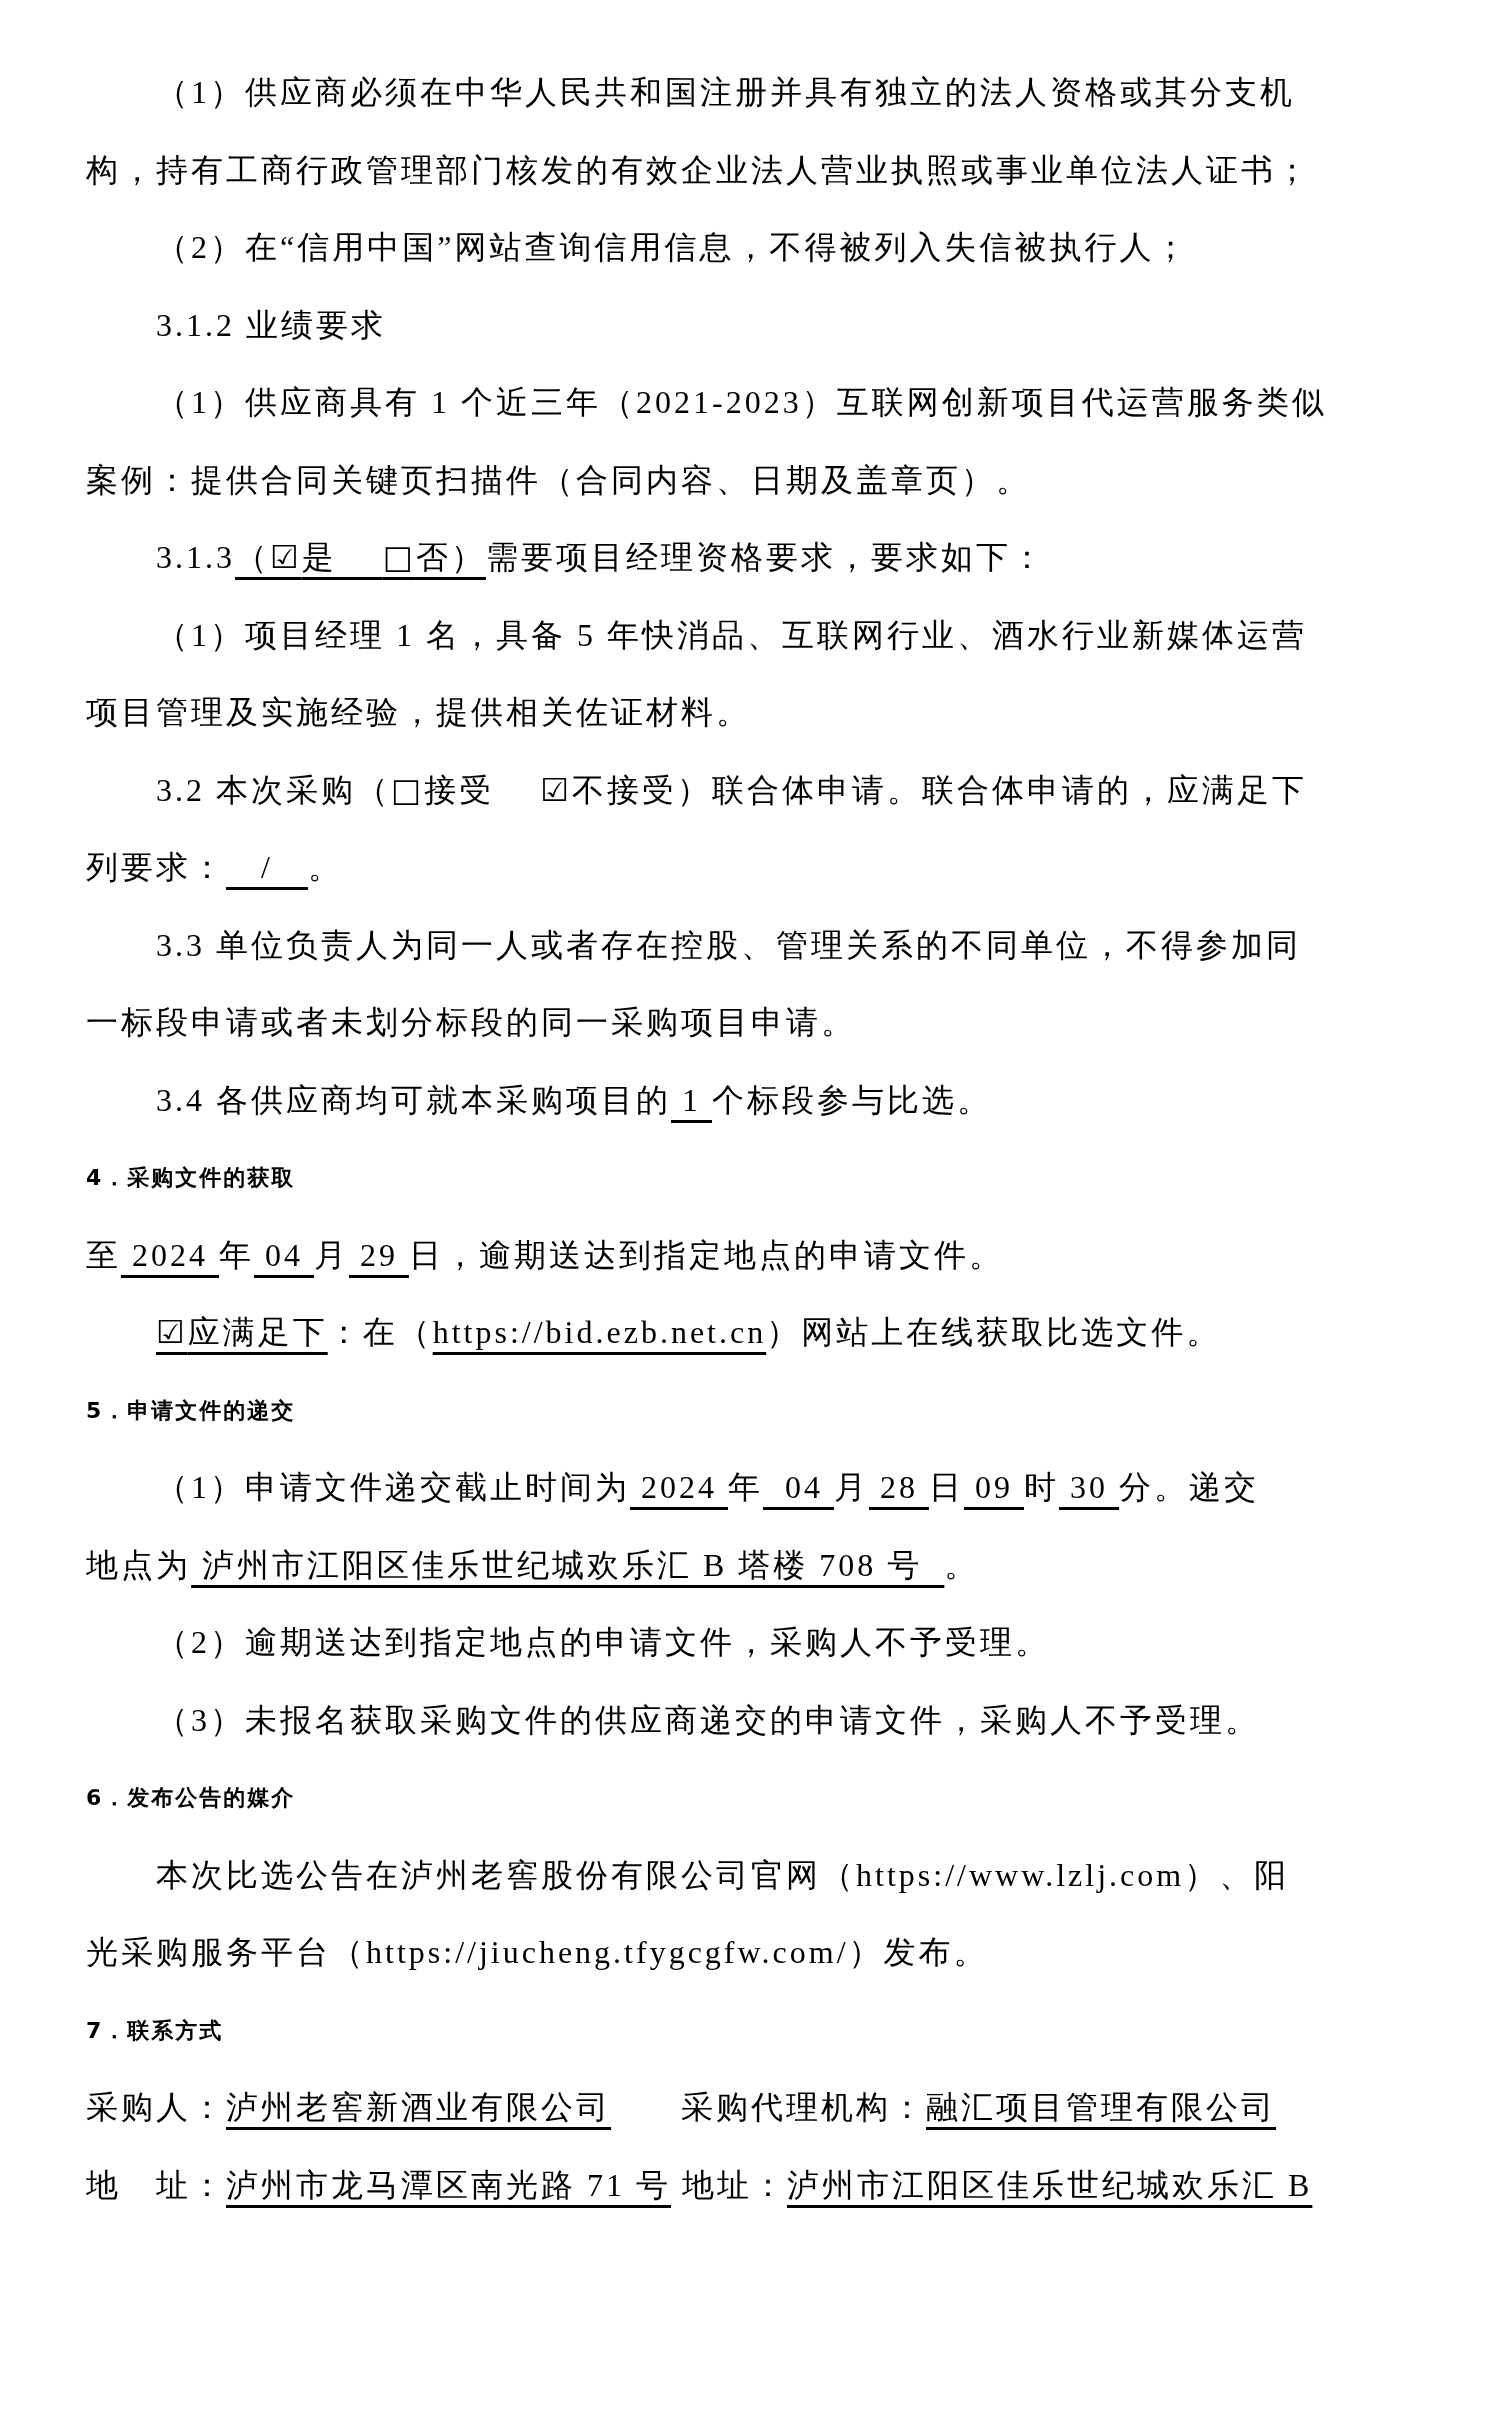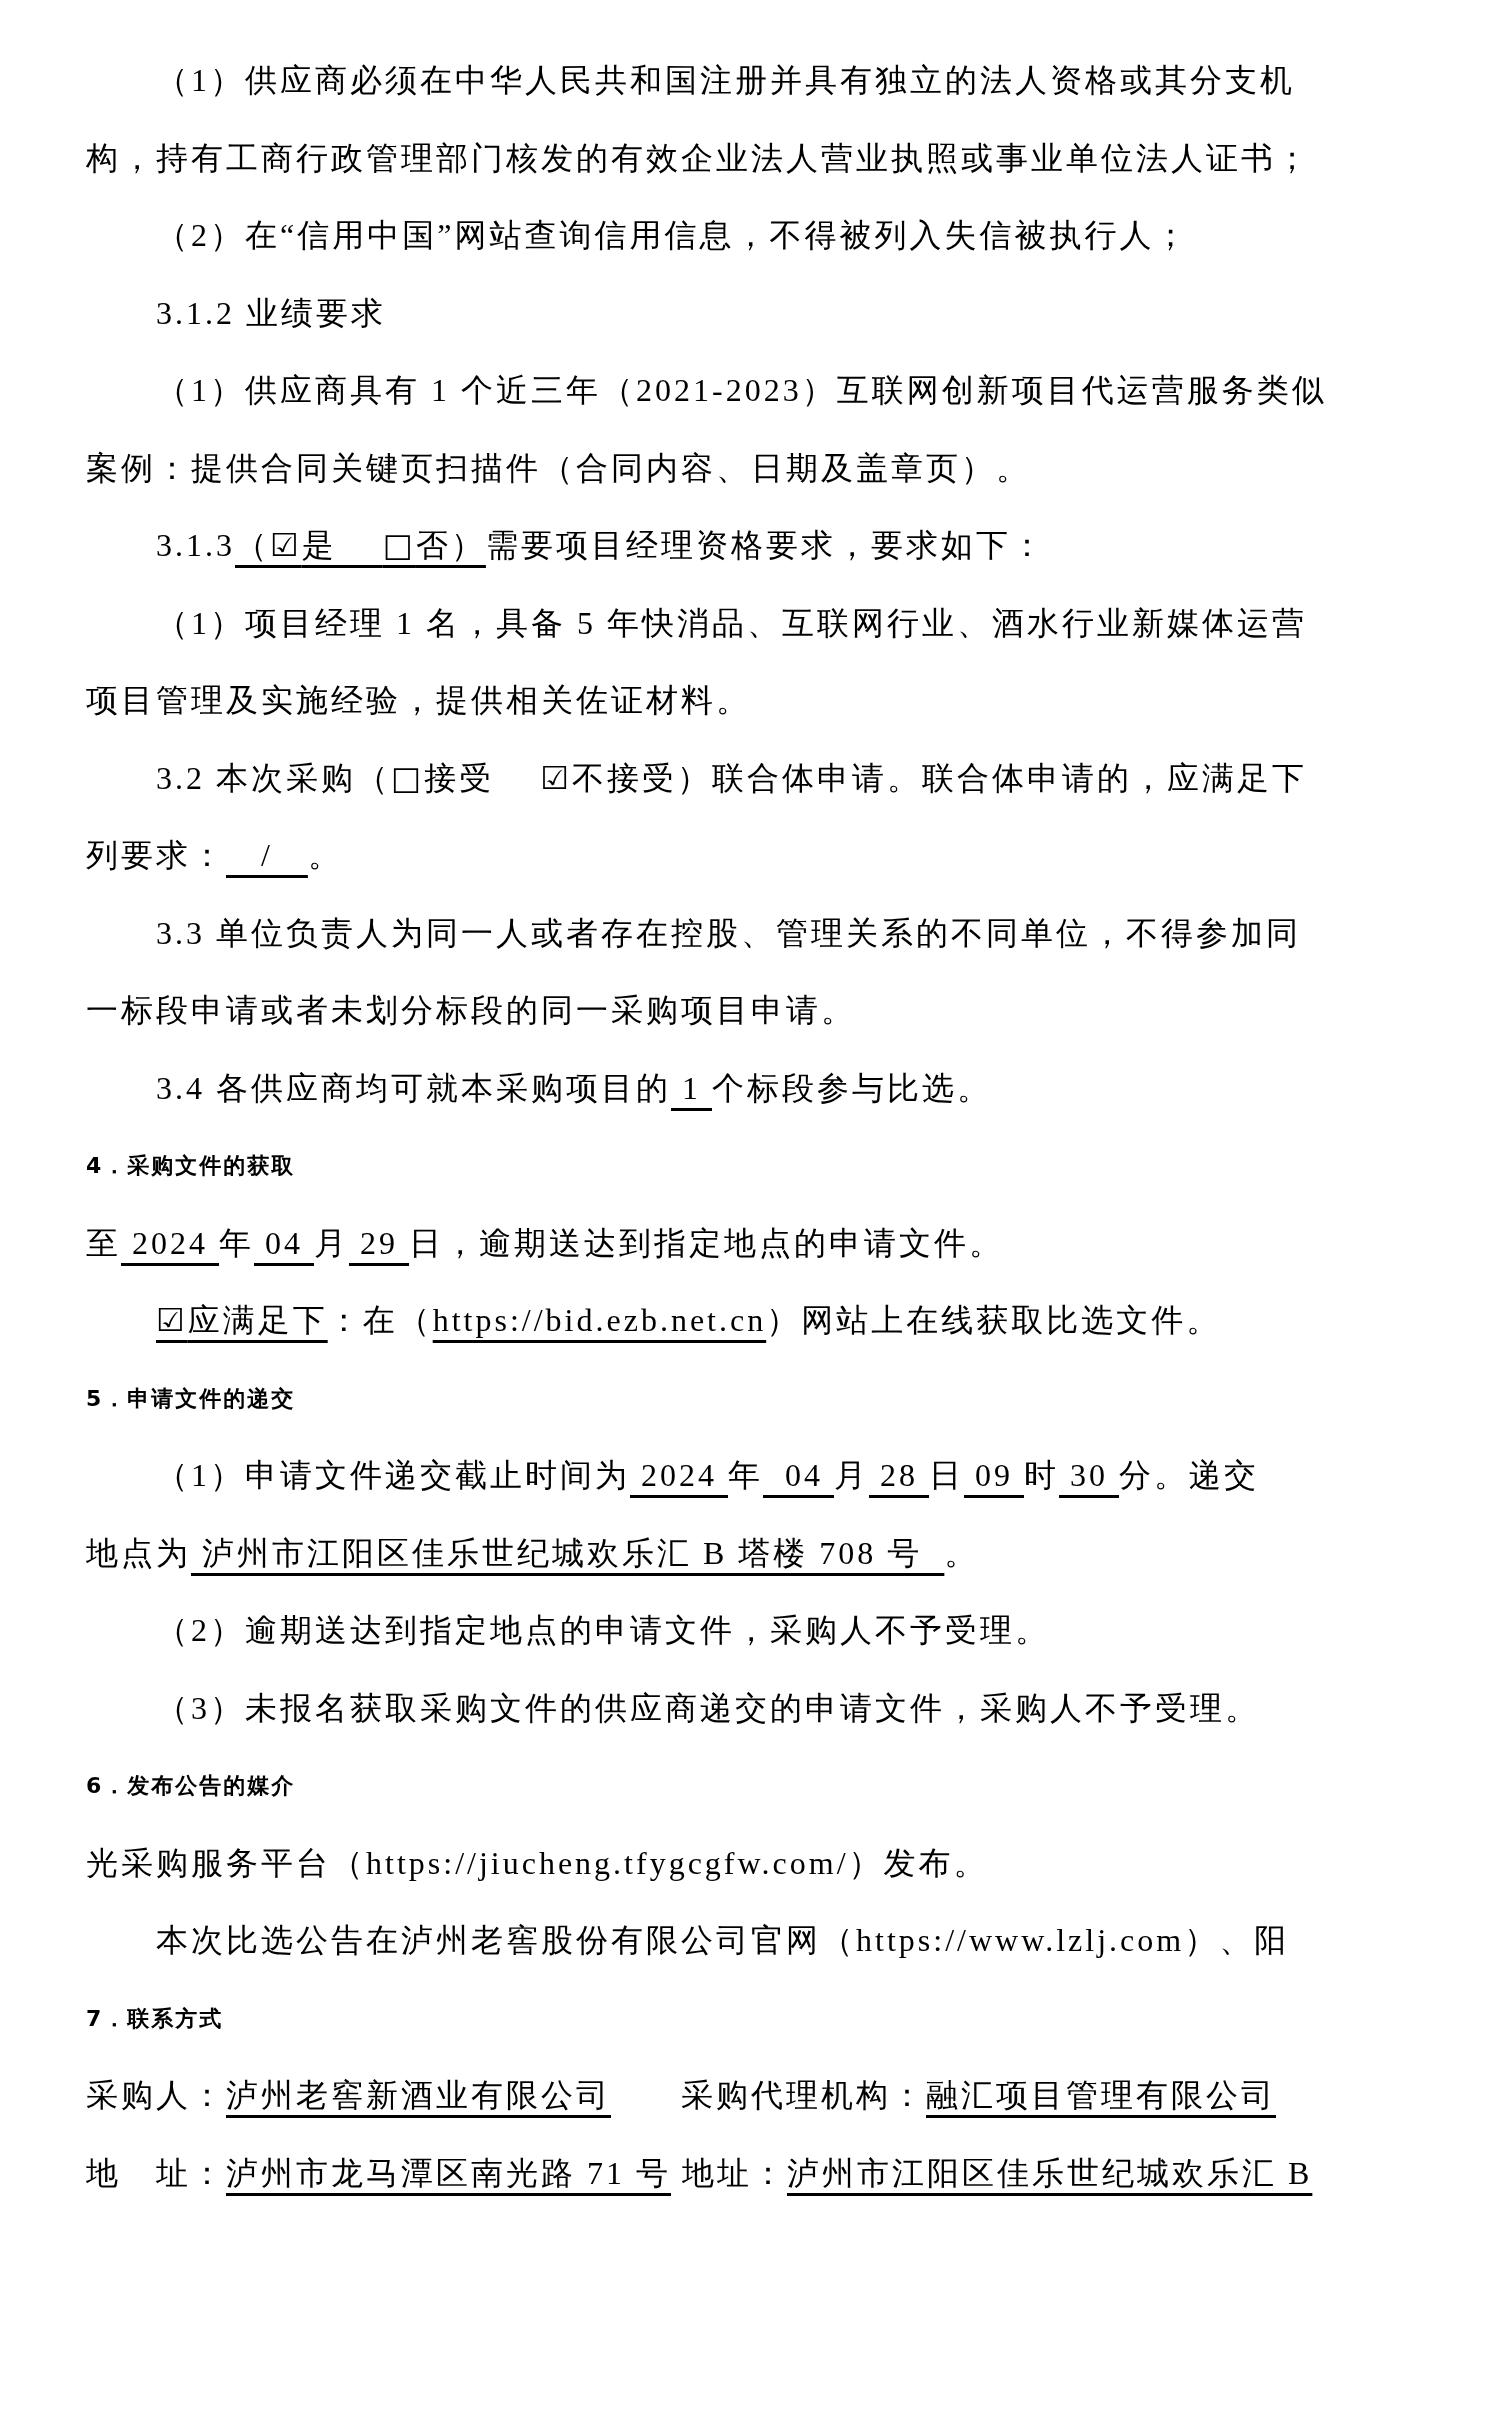--- a/index.html
+++ b/index.html
@@ -1,21 +1,21 @@
 <!DOCTYPE html>
 <html><head>
 <meta charset="utf-8">
 <style>
   html,body{margin:0;padding:0;}
   body{
     width:1500px;height:2429px;background:#ffffff;color:#000000;
     font-family:"Liberation Serif","DejaVu Serif",serif;
     overflow:hidden;
   }
-  .doc{padding:42px 56px 0 86px;}
+  .doc{padding:54px 56px 0 86px;}
   .line{
     height:77.5px;line-height:77.5px;font-size:32px;letter-spacing:3px;
     white-space:pre;
   }
   .indent{padding-left:70px;}
   .heading{
     font-family:"DejaVu Sans","Liberation Sans",sans-serif;
     font-weight:700;font-size:22px;letter-spacing:2px;
   }
   .u{
@@ -47,19 +47,19 @@
       <div class="line indent"><span class="run">3.4 各供应商均可就本采购项目的</span><span class="run u"> 1 </span><span class="run">个标段参与比选。</span></div>
       <div class="line heading"><span class="run">4．采购文件的获取</span></div>
       <div class="line"><span class="run">至</span><span class="run u"> 2024 </span><span class="run">年</span><span class="run u"> 04 </span><span class="run">月</span><span class="run u"> 29 </span><span class="run">日，逾期送达到指定地点的申请文件。</span></div>
       <div class="line indent"><span class="run u sans cbk">☑</span><span class="run u">应满足下</span><span class="run">：在（</span><span class="run u">https://bid.ezb.net.cn</span><span class="run">）网站上在线获取比选文件。</span></div>
       <div class="line heading"><span class="run">5．申请文件的递交</span></div>
       <div class="line indent"><span class="run">（1）申请文件递交截止时间为</span><span class="run u"> 2024 </span><span class="run">年</span><span class="run u">  04 </span><span class="run">月</span><span class="run u"> 28 </span><span class="run">日</span><span class="run u"> 09 </span><span class="run">时</span><span class="run u"> 30 </span><span class="run">分。递交</span></div>
       <div class="line"><span class="run">地点为</span><span class="run u"> 泸州市江阳区佳乐世纪城欢乐汇 B 塔楼 708 号  </span><span class="run">。</span></div>
       <div class="line indent"><span class="run">（2）逾期送达到指定地点的申请文件，采购人不予受理。</span></div>
       <div class="line indent"><span class="run">（3）未报名获取采购文件的供应商递交的申请文件，采购人不予受理。</span></div>
       <div class="line heading"><span class="run">6．发布公告的媒介</span></div>
+      <div class="line indent"><span class="run">本次比选公告在泸州老窖股份有限公司官网（https://www.lzlj.com）、阳</span></div>
       <div class="line"><span class="run">光采购服务平台（https://jiucheng.tfygcgfw.com/）发布。</span></div>
-      <div class="line indent"><span class="run">本次比选公告在泸州老窖股份有限公司官网（https://www.lzlj.com）、阳</span></div>
       <div class="line heading"><span class="run">7．联系方式</span></div>
       <div class="line"><span class="run">采购人：</span><span class="run u">泸州老窖新酒业有限公司</span><span class="run">　　采购代理机构：</span><span class="run u">融汇项目管理有限公司</span></div>
       <div class="line"><span class="run">地　址：</span><span class="run u">泸州市龙马潭区南光路 71 号</span><span class="run"> 地址：</span><span class="run u">泸州市江阳区佳乐世纪城欢乐汇 B</span></div>
     </div>
 </div>
 
 </body></html>

